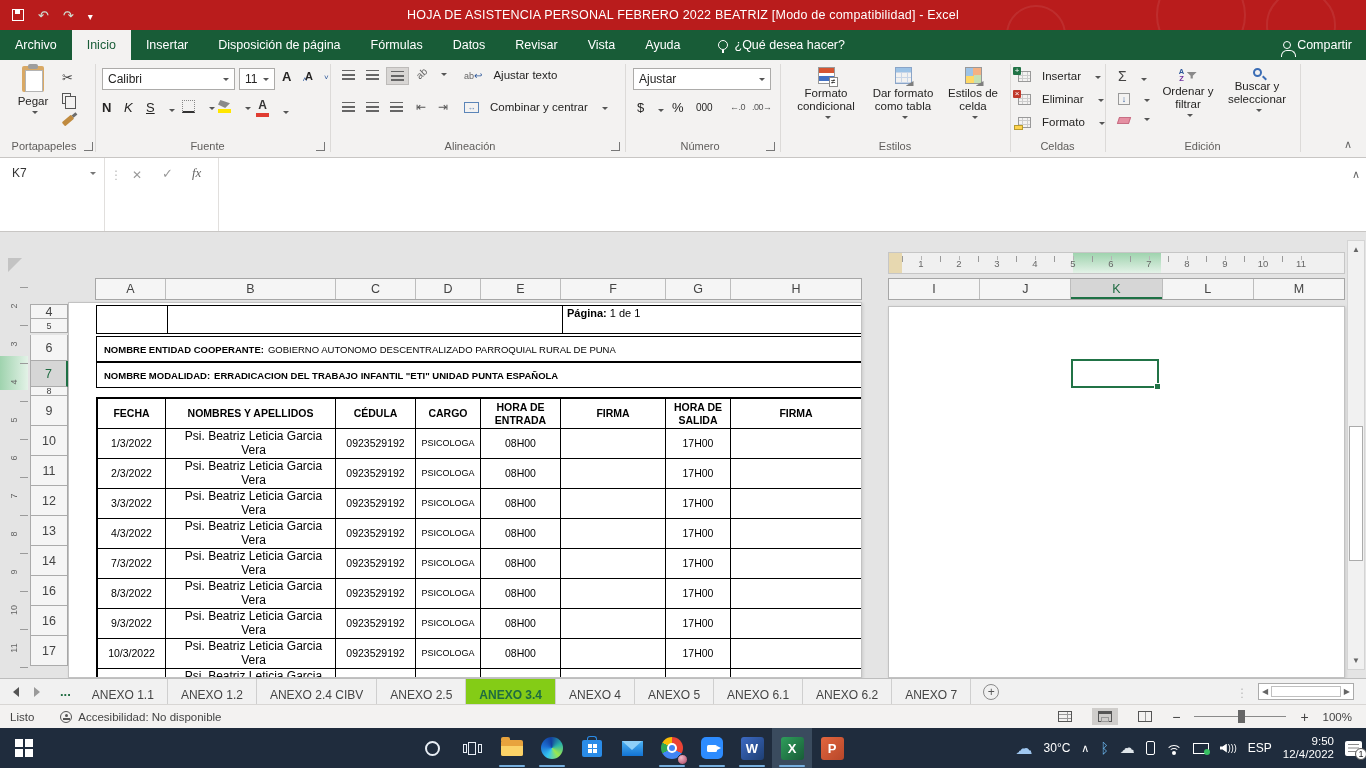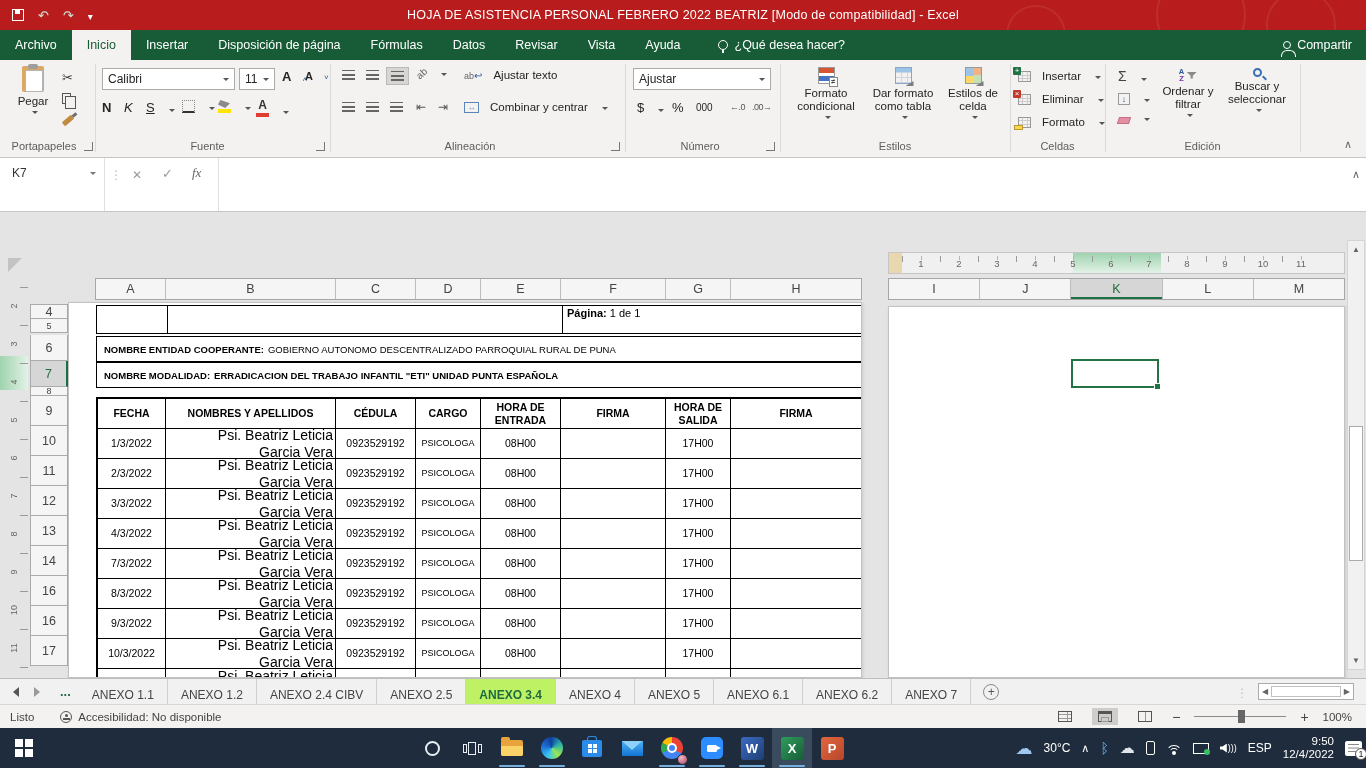--- a/index.html
+++ b/index.html
@@ -97,21 +97,21 @@
   .i-sort{display:inline-flex;align-items:center;gap:2px}
   .i-sort .az{display:flex;flex-direction:column;font-size:7.5px;font-weight:bold;line-height:7px}
   .i-sort .az i:first-child{color:#2b579a;font-style:normal}
   .i-sort .az i:last-child{color:#7030a0;font-style:normal}
   .i-funnel{width:11px;height:7px;background:#8a8a8a;clip-path:polygon(0 0,100% 0,60% 60%,60% 100%,40% 100%,40% 60%)}
   .i-find{width:9px;height:9px;border:2px solid #3b6db5;border-radius:50%;position:relative;display:inline-block}
   .i-find::after{content:"";position:absolute;left:7px;top:7px;width:5px;height:2px;background:#3b6db5;transform:rotate(45deg)}
   .g-collapse::before{content:"∧";color:#666;font-size:11px}
 
   
-  .fbar{position:absolute;left:0;top:158px;width:1366px;height:54px;background:#fff;border-bottom:1px solid #c8c6c4}
+  .fbar{position:absolute;left:0;top:158px;width:1366px;height:74px;background:#fff;border-bottom:1px solid #c8c6c4}
   .namebox{position:absolute;left:6px;top:4px;width:96px;height:22px;display:flex;align-items:center;padding:0 6px;font-size:12px;color:#333}
   .namebox .arrow{margin-left:auto;border:3.5px solid transparent;border-top-color:#777;margin-top:3px}
   .fdiv{position:absolute;top:0;bottom:0;width:1px;background:#e1dfdd}
   .fdots::before{content:"⋮";color:#bbb;font-size:12px}
   .g-fx::before{content:"fx";font-family:"Liberation Serif",serif;font-style:italic;font-size:13px;color:#666}
   .g-xmark::before{content:"✕";color:#999;font-size:12px}
   .g-check::before{content:"✓";color:#999;font-size:13px}
 
   
   .sheet{position:absolute;left:0;top:232px;width:1366px;height:446px;background:#e4e4e4;overflow:hidden}
@@ -152,38 +152,38 @@
   .pagina-row .d2{position:absolute;left:465px;top:0;bottom:0;width:1.2px;background:#000}
   .pagina-row .txt{position:absolute;left:470px;top:1px;font-size:11px}
   .infobox{left:27px;width:767px;height:26px;display:flex;align-items:center;padding-left:7px;gap:4px;font-size:9.5px;white-space:nowrap}
   .b{font-weight:bold}
   .xtable{position:absolute;left:27px;top:94px;width:767px;border:2px solid #000;background:#fff}
   .xr{display:grid;grid-template-columns:68px 170px 80px 65px 80px 105px 65px 1fr;height:30px;border-bottom:1.6px solid #000}
   .xr:last-child{border-bottom:none}
   .xc{border-right:1.4px solid #000;display:flex;align-items:center;justify-content:center;font-size:10.5px;overflow:hidden;text-align:center;line-height:1.15;padding:0 2px}
   .xc:last-child{border-right:none}
   .xr.hd .xc{font-weight:bold;font-size:10.5px}
-  .xc.name{justify-content:flex-start;padding-left:8px;font-size:14px;text-align:right}
+  .xc.name{justify-content:flex-start;padding-left:8px;font-size:12px;text-align:center}
   .xc.cargo{font-size:9px}
   .selcell{position:absolute;left:182px;top:52px;width:88px;height:29px;border:2px solid #217346}
   .selcell::after{content:"";position:absolute;right:-4px;bottom:-4px;width:5px;height:5px;background:#217346;border:1px solid #fff}
   .vscroll{position:absolute;left:1347px;top:8px;width:18px;height:430px;background:#f1f1f1;border:1px solid #d4d4d4}
   .vscroll .up,.vscroll .down{position:absolute;left:0;width:100%;height:17px;display:flex;align-items:center;justify-content:center;font-size:8px;color:#666}
   .vscroll .up{top:0}.vscroll .down{bottom:0}
   .vscroll .thumb{position:absolute;left:1px;top:185px;width:14px;height:135px;background:#fff;border:1px solid #ababab}
 
   
   .sheettabs{position:absolute;left:0;top:678px;width:1366px;height:26px;background:#f1f1f1;border-top:1px solid #bdbdbd;display:flex;align-items:stretch}
   .navarr{width:26px;display:flex;align-items:center;justify-content:center}
   .tri-l{width:0;height:0;border:5px solid transparent;border-right:6px solid #555}
   .tri-r{width:0;height:0;border:5px solid transparent;border-left:6px solid #9a9a9a}
   .overflowdots{display:flex;align-items:center;padding:0 8px;font-weight:bold;color:#1e6b41;font-size:13px}
   .stabs{display:flex;align-items:stretch}
   .stab{padding:16px 13px;display:flex;align-items:center;font-size:12px;color:#444;border-right:1px solid #cfcfcf;white-space:nowrap}
-  .stab.active{background:#bef264;color:#1e6b41;font-weight:bold;box-shadow:inset 0 -2.5px 0 #1e7145}
+  .stab.active{background:#84cc16;color:#1e6b41;font-weight:bold;box-shadow:inset 0 -2.5px 0 #1e7145}
   .addsheet{width:40px;display:flex;align-items:center;justify-content:center}
   .addsheet i{width:16px;height:16px;border:1px solid #8a8a8a;border-radius:50%;font-style:normal;font-size:12px;line-height:14px;text-align:center;color:#555}
   .tabright{margin-left:auto;display:flex;align-items:center;gap:10px;padding-right:12px}
   .hscroll{width:96px;height:17px;background:#fff;border:1px solid #ababab;display:flex;align-items:center;justify-content:space-between;padding:0 3px}
   .hscroll .thumb{flex:1;height:11px;background:#fff;border:1px solid #c0c0c0;margin:0 3px}
   .mini{font-size:8px;color:#666}
 
   
   .statusbar{position:absolute;left:0;top:704px;width:1366px;height:24px;background:#f3f2f1;border-top:1px solid #d8d6d4;display:flex;align-items:center;font-size:11.5px;color:#444}
   .acc-icon{width:12px;height:12px;border:1.3px solid #555;border-radius:50%;position:relative;margin:0 6px 0 26px}

